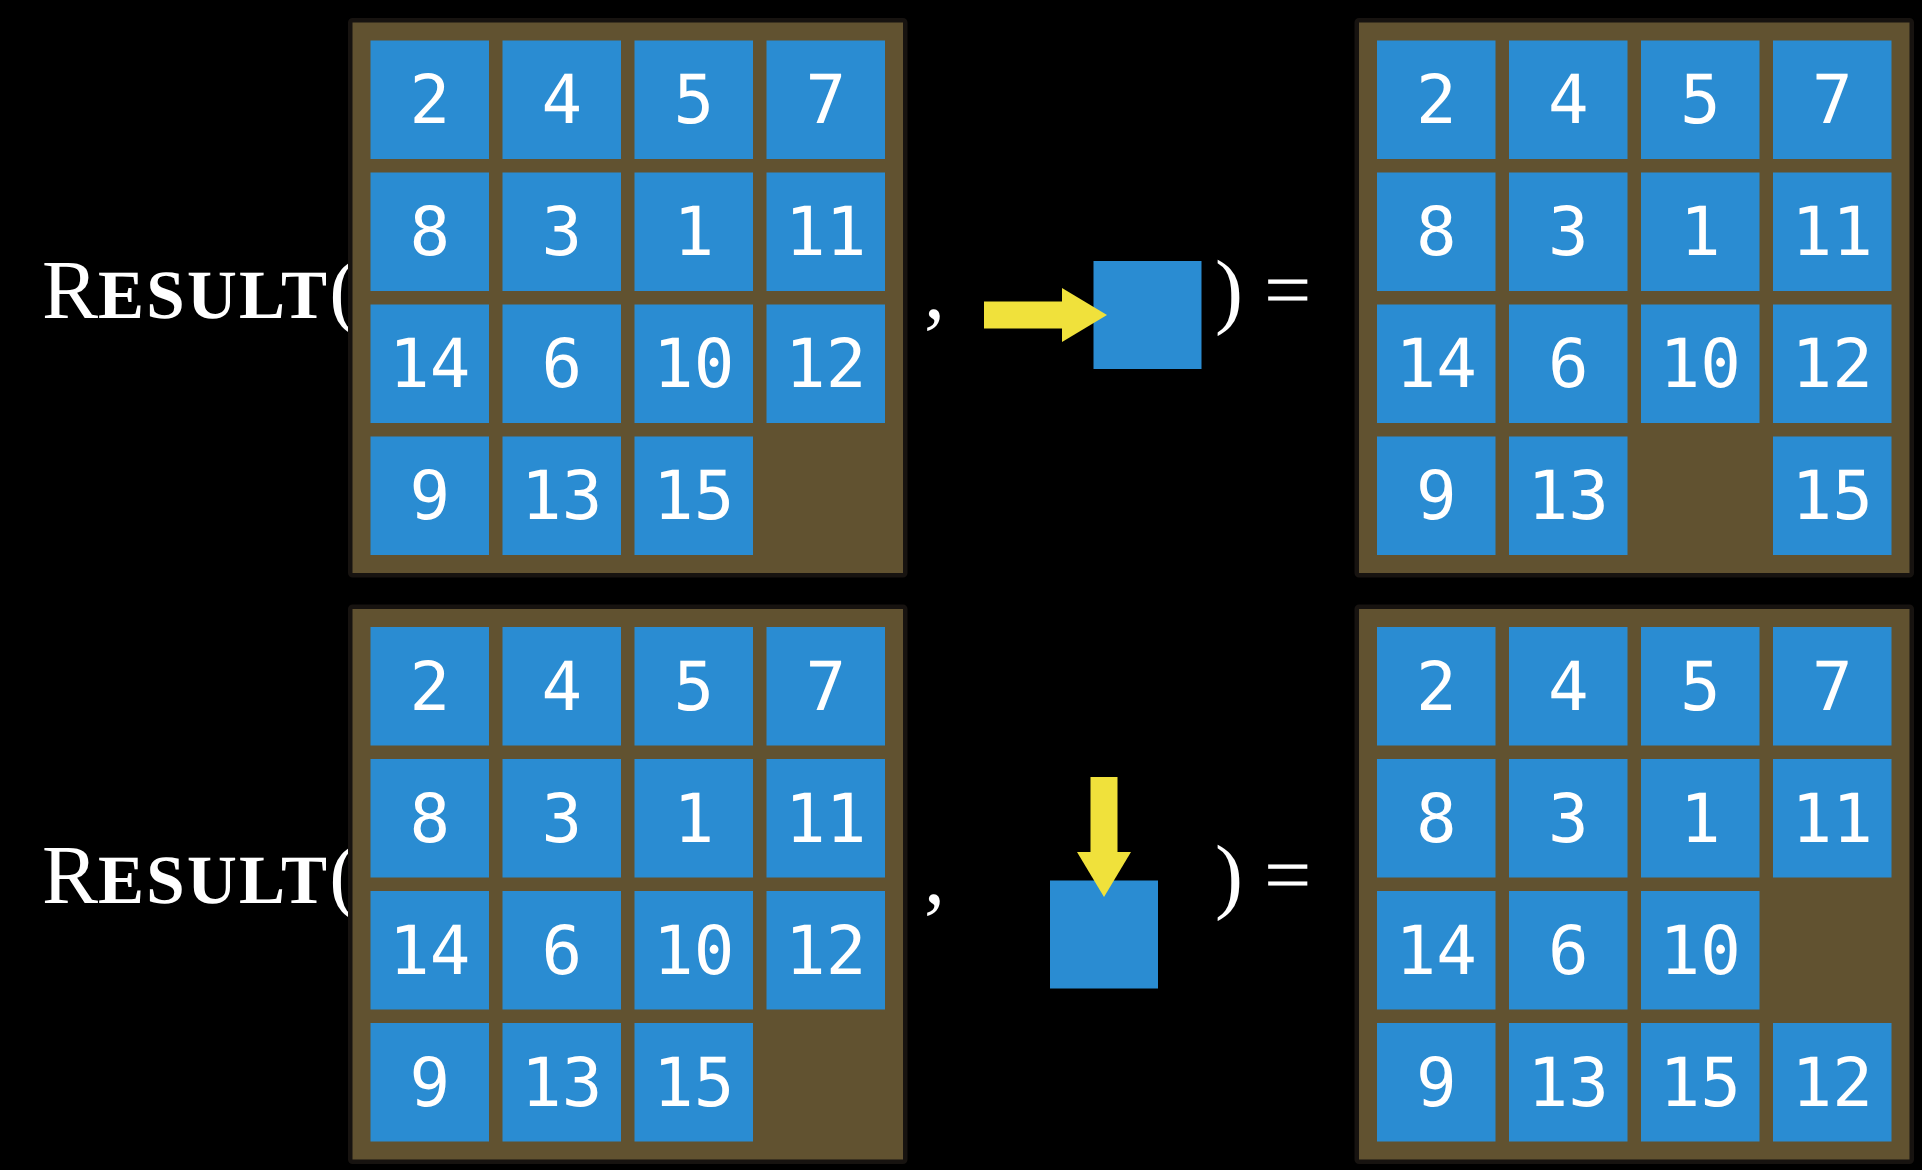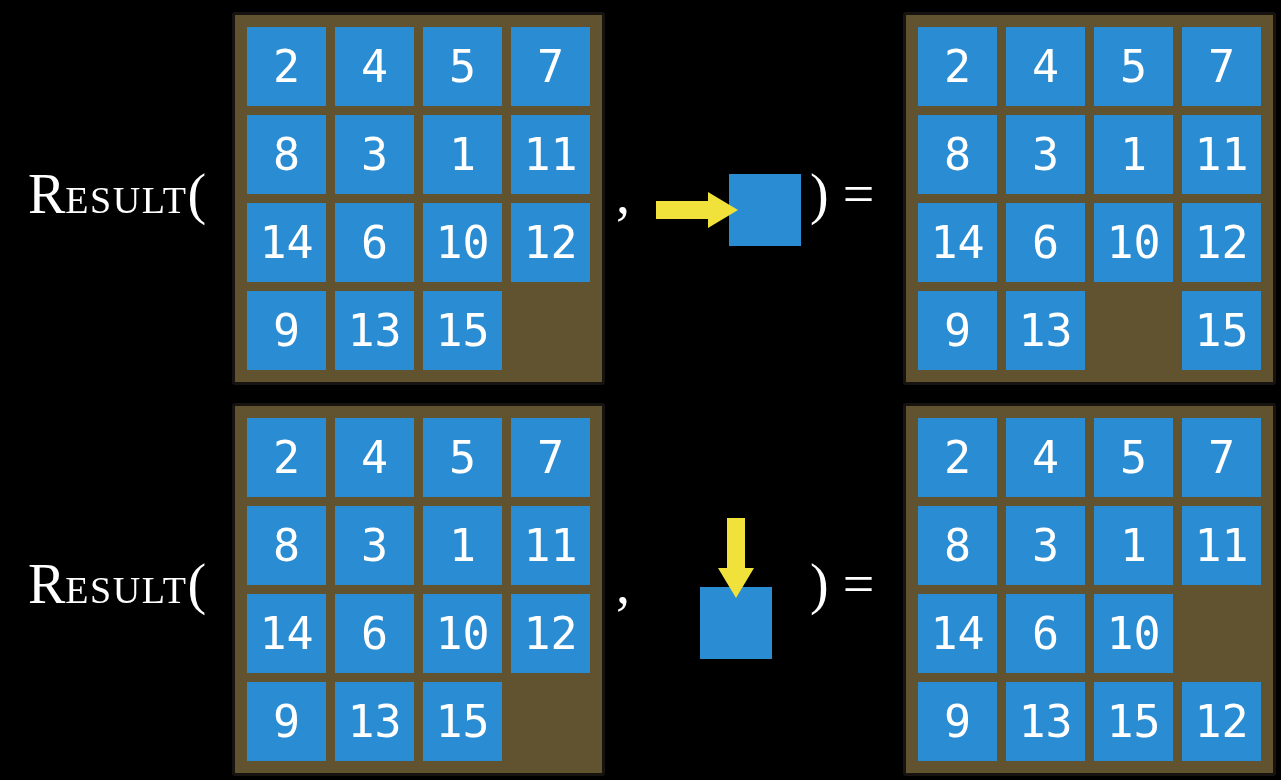--- a/index.html
+++ b/index.html
@@ -17,21 +17,21 @@
     font-family:"Liberation Serif",serif;
   }
   .row{position:absolute;left:0;width:1281px;height:390px;}
   .row-1{top:0;}
   .row-2{top:390px;}
 
   .func-label{
     position:absolute;left:28px;top:166px;
     color:var(--formula-text);font-size:56px;line-height:1;white-space:nowrap;
   }
-  .func-label .sc{font-size:38px;letter-spacing:1.5px;}
+  .func-label .sc{font-size:46px;letter-spacing:1.5px;font-weight:bold;}
   .punct{
     position:absolute;color:var(--formula-text);
     font-size:56px;line-height:1;white-space:nowrap;
   }
   .comma{left:616px;top:166px;}
   .close-eq{left:810px;top:166px;}
 
   .board{
     position:absolute;width:373px;height:373px;
     background:var(--board);

